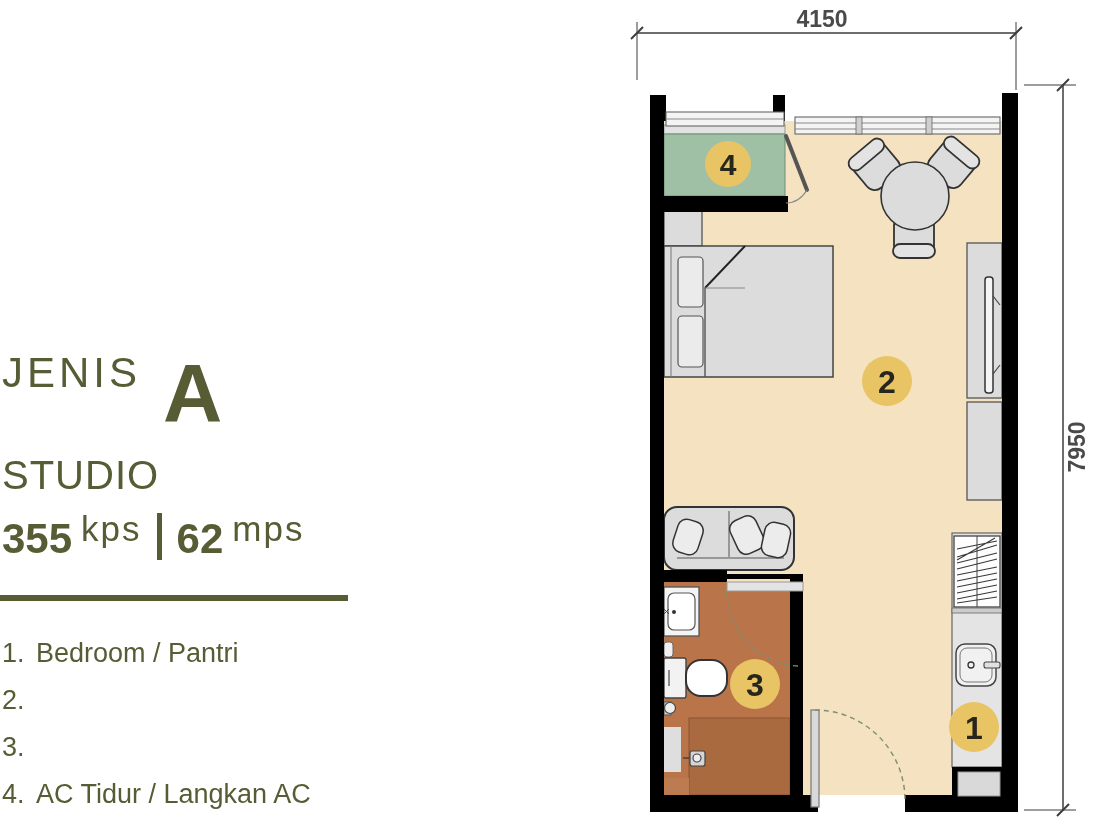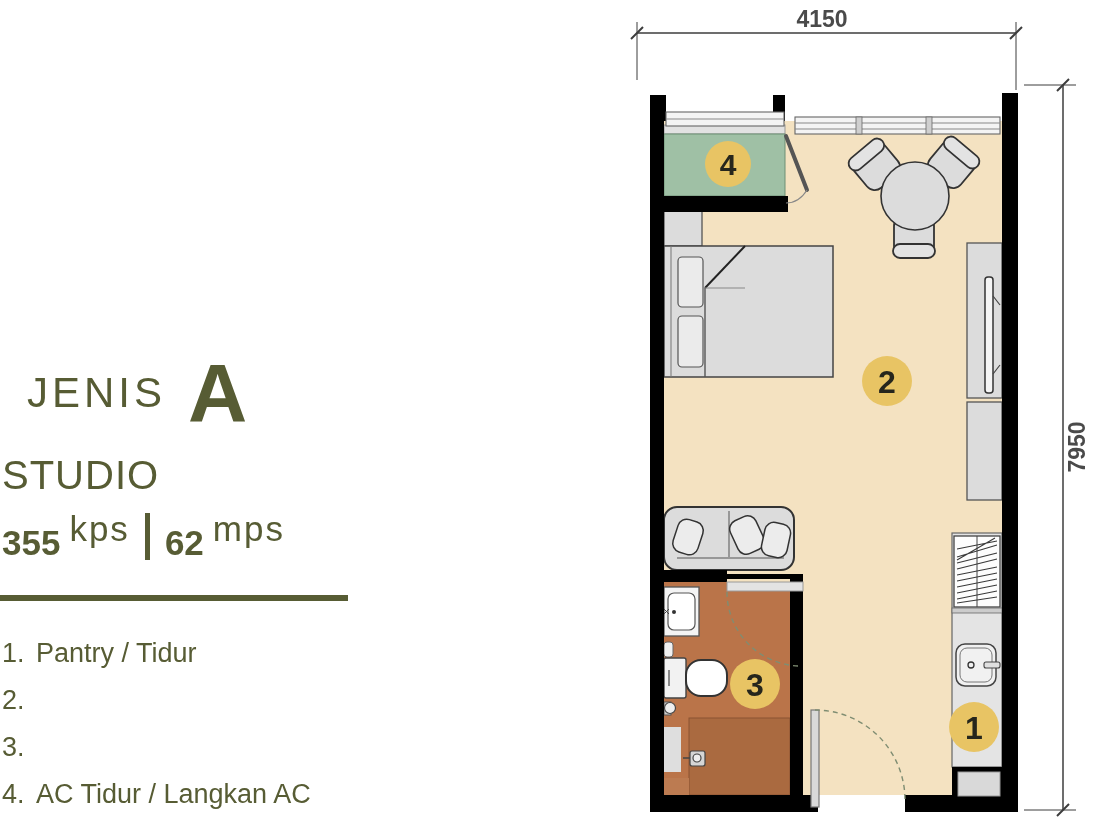--- a/index.html
+++ b/index.html
@@ -1,26 +1,26 @@
 <!DOCTYPE html>
 <html><head>
 <meta charset="utf-8">
 <style>
   html,body{margin:0;padding:0;background:#ffffff;}
   .stage{
     position:relative;width:1098px;height:817px;background:#ffffff;overflow:hidden;
     font-family:"Liberation Sans", sans-serif;color:#575c34;
   }
   .plan-svg{position:absolute;left:0;top:0;width:1098px;height:817px;font-family:"Liberation Sans", sans-serif;}
-  .title-row{position:absolute;left:2px;top:352px;display:flex;align-items:center;margin-left:25px;}
+  .title-row{position:absolute;left:2px;top:352px;display:flex;align-items:flex-start;}
   .jenis{font-size:42px;font-weight:400;letter-spacing:4px;line-height:1;}
   .series{font-size:82px;font-weight:700;line-height:1;margin-left:22px;}
   .studio{position:absolute;left:2px;top:455px;font-size:40px;font-weight:400;letter-spacing:1px;line-height:1;}
   .area-row{position:absolute;left:2px;top:512px;height:48px;display:flex;align-items:flex-end;}
-  .area-num{font-size:35px;font-weight:700;line-height:1;margin-top:8px;}
+  .area-num{font-size:42px;font-weight:700;line-height:1;margin-top:8px;}
   .area-unit{font-size:35px;font-weight:400;letter-spacing:2px;line-height:1;margin-left:9px;margin-bottom:14px;}
   .area-bar{width:5px;height:47px;background:#575c34;margin:0 15px;}
   .rule{position:absolute;left:0;top:595px;width:348px;height:6px;background:#575c34;}
   .legend{position:absolute;left:2px;top:630px;}
   .legend-item{display:flex;align-items:center;height:47px;font-size:27px;line-height:1;}
   .li-num{width:34px;flex:0 0 34px;}
 </style>
 </head>
 <body>
 
@@ -39,21 +39,21 @@
     <span class="area-bar"></span>
     <span class="area-num">62</span>
     <span class="area-unit">mps</span>
   </div>
 
   <div class="rule"></div>
 
   <div class="legend">
     <div class="legend-item">
       <span class="li-num">1.</span>
-      <span class="li-label">Pantry / Tidur</span>
+      <span class="li-label">Bedroom / Pantri</span>
     </div>
     <div class="legend-item">
       <span class="li-num">2.</span>
     </div>
     <div class="legend-item">
       <span class="li-num">3.</span>
     </div>
     <div class="legend-item">
       <span class="li-num">4.</span>
       <span class="li-label">AC Tidur / Langkan AC</span>

